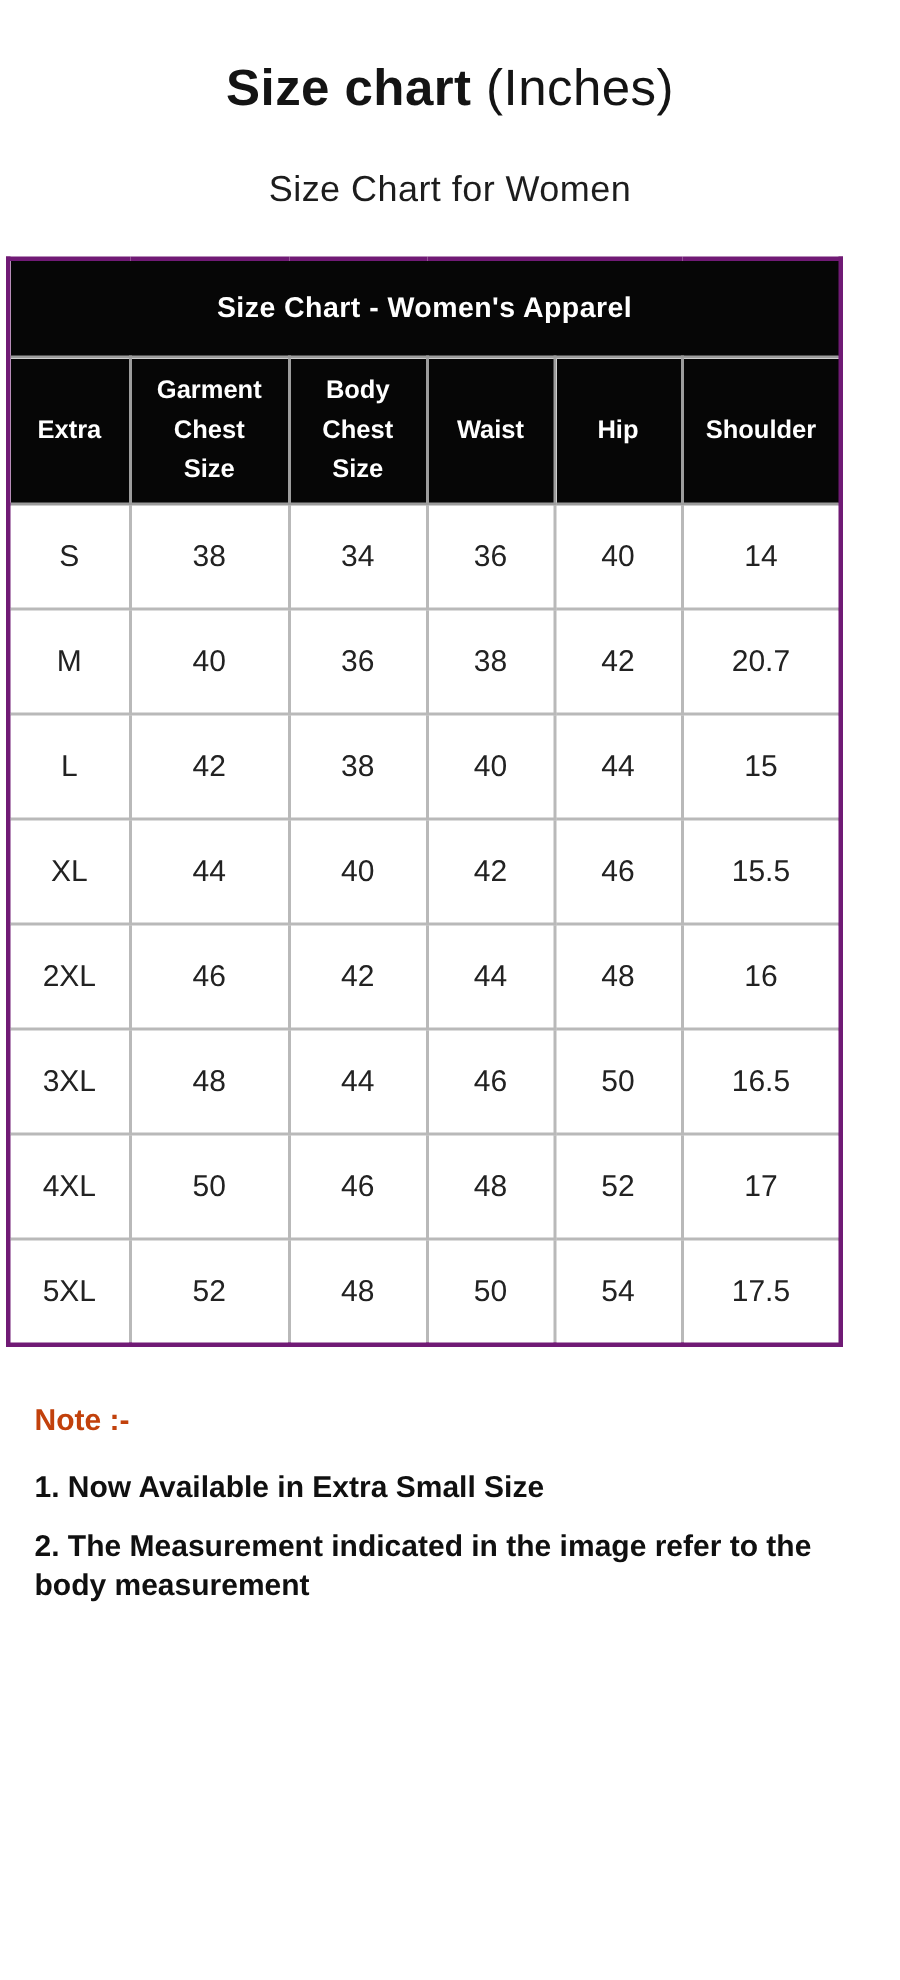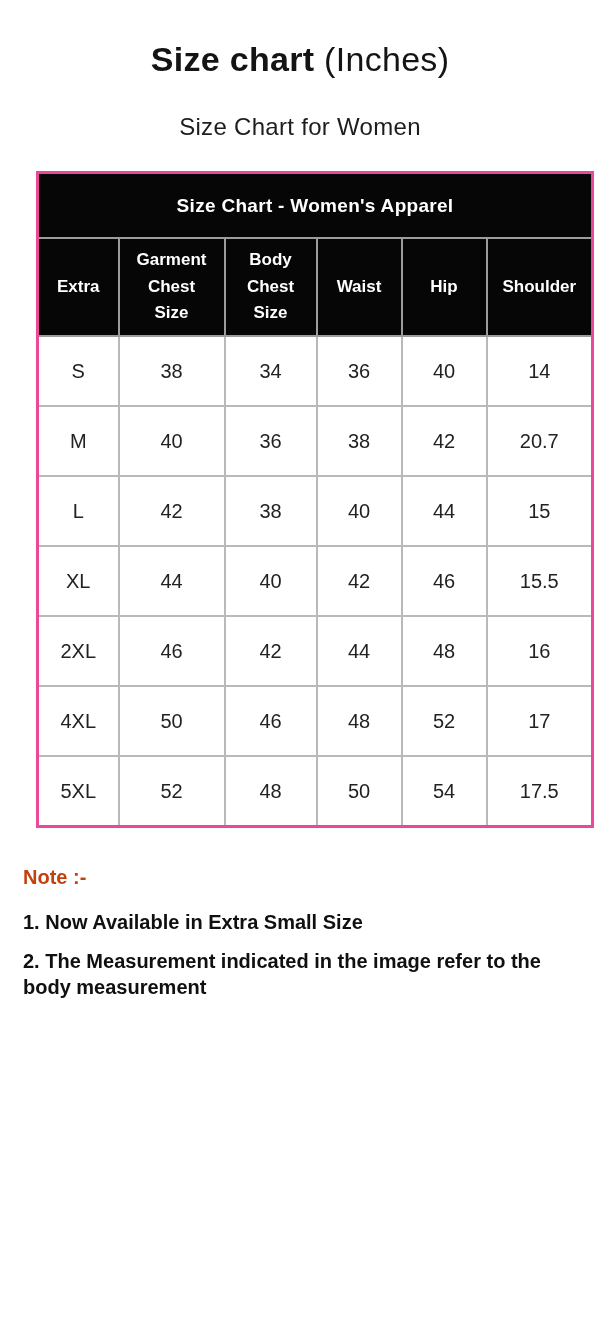--- a/index.html
+++ b/index.html
@@ -30,24 +30,24 @@
     text-align: center;
     margin-top: 34px;
     font-size: 24px;
     font-weight: 400;
     color: #1d1d1d;
     letter-spacing: 0.3px;
   }
   table.size-table {
     border-collapse: collapse;
     table-layout: fixed;
-    margin-left: 36px;
+    margin-left: 4px;
     margin-top: 30px;
     width: 555px;
-    border: 3px solid #ec4899;
+    border: 3px solid #701a75;
   }
   table.size-table th,
   table.size-table td {
     border: 2px solid #b9b9b9;
     text-align: center;
     vertical-align: middle;
     overflow: hidden;
   }
   tr.banner-row th {
     background: #060606;
@@ -158,20 +158,28 @@
     </tr>
     <tr>
       <td>2XL</td>
       <td>46</td>
       <td>42</td>
       <td>44</td>
       <td>48</td>
       <td>16</td>
     </tr>
     <tr>
+      <td>3XL</td>
+      <td>48</td>
+      <td>44</td>
+      <td>46</td>
+      <td>50</td>
+      <td>16.5</td>
+    </tr>
+    <tr>
       <td>4XL</td>
       <td>50</td>
       <td>46</td>
       <td>48</td>
       <td>52</td>
       <td>17</td>
     </tr>
     <tr>
       <td>5XL</td>
       <td>52</td>

